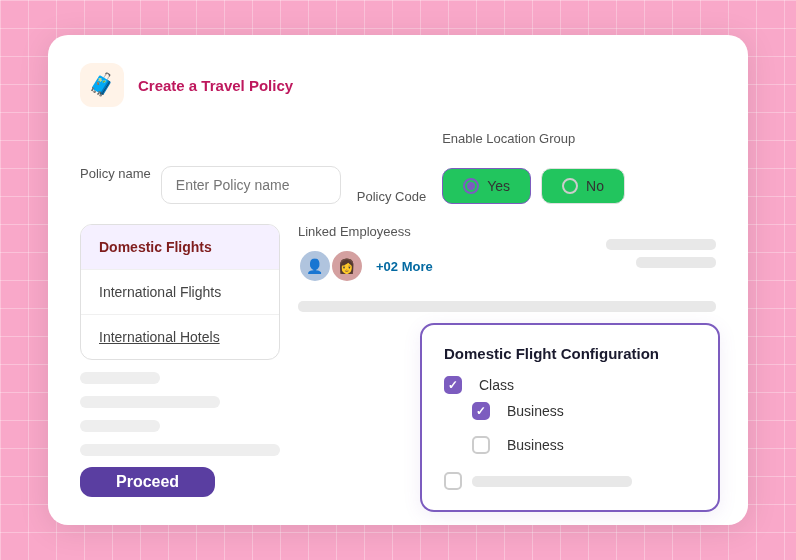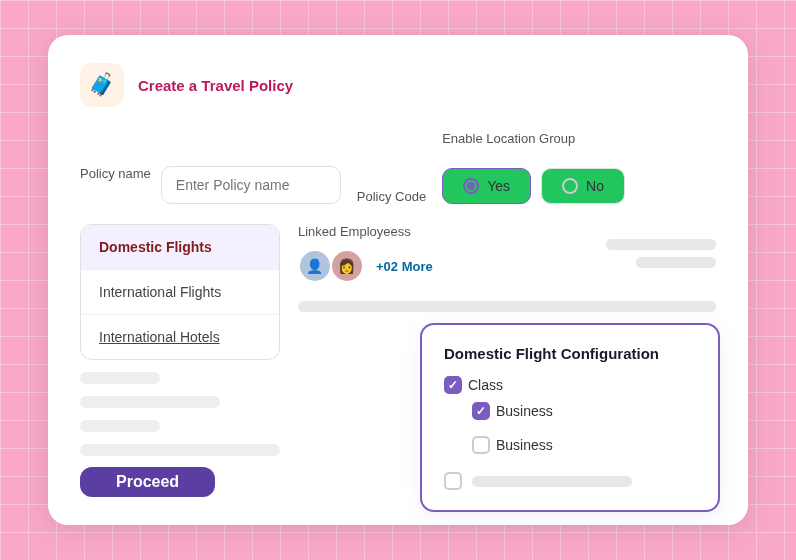--- a/index.html
+++ b/index.html
@@ -220,21 +220,21 @@
     }
     .config-title {
       font-size: 15px;
       font-weight: 700;
       color: #1a1a2e;
       margin-bottom: 14px;
     }
     .checkbox-row {
       display: flex;
       align-items: center;
-      gap: 6px;
+      gap: 17px;
       margin-bottom: 8px;
       text-align: center;
     }
     .checkbox-box {
       width: 18px;
       height: 18px;
       border-radius: 5px;
       border: 2px solid #ccc;
       display: flex;
       align-items: center;

